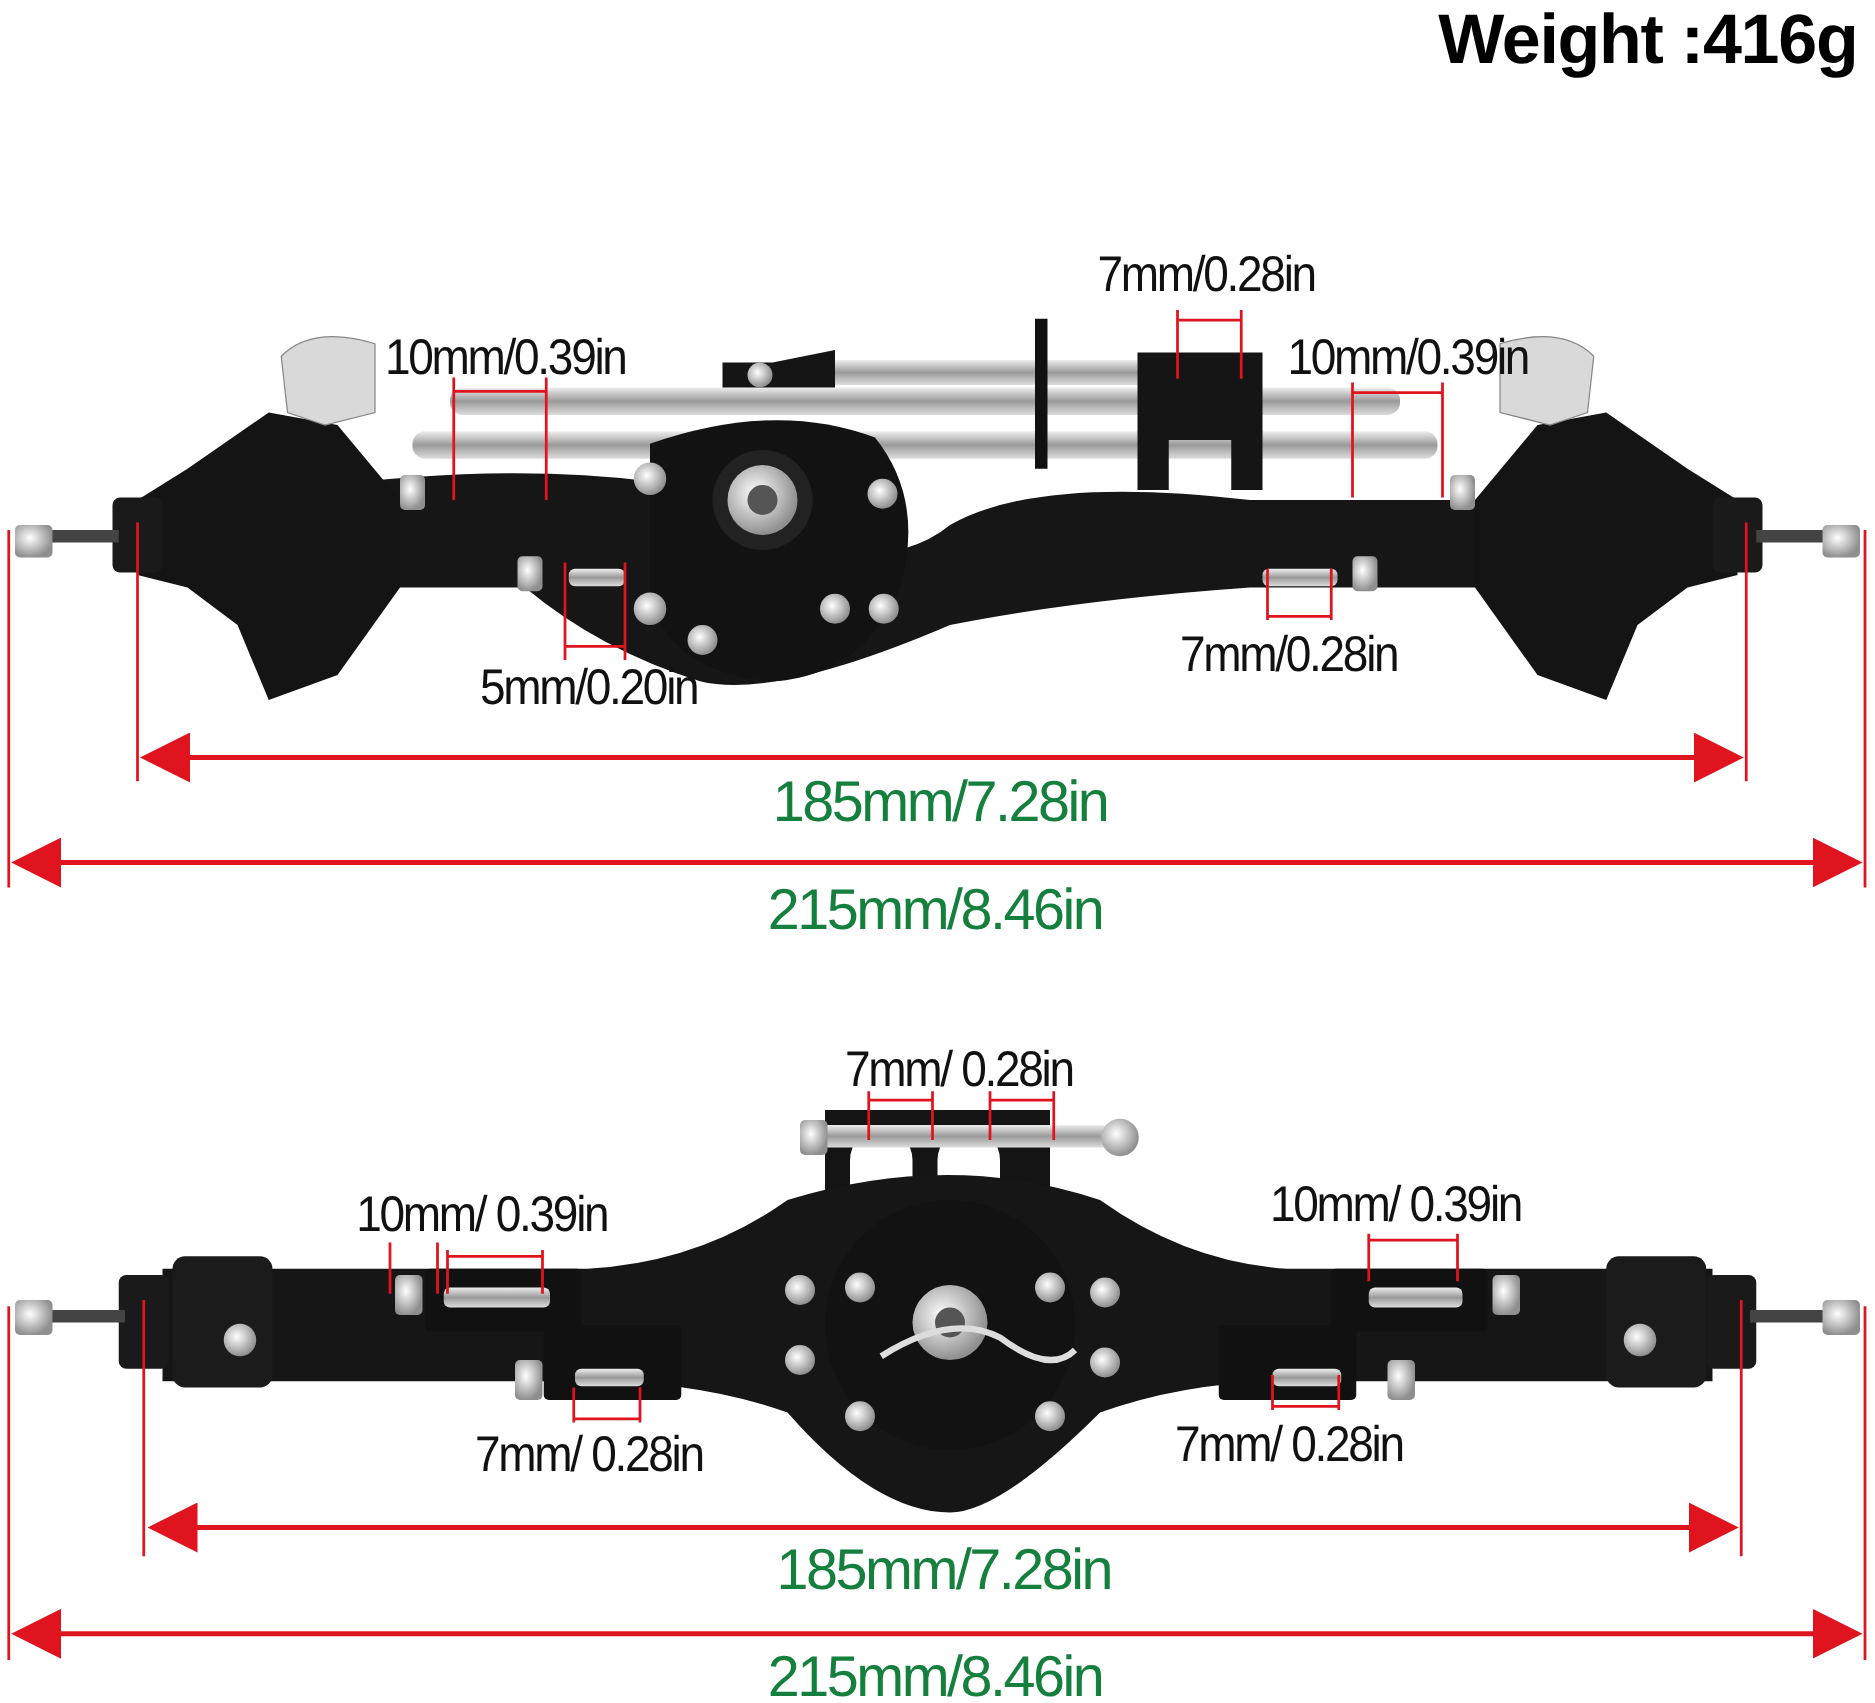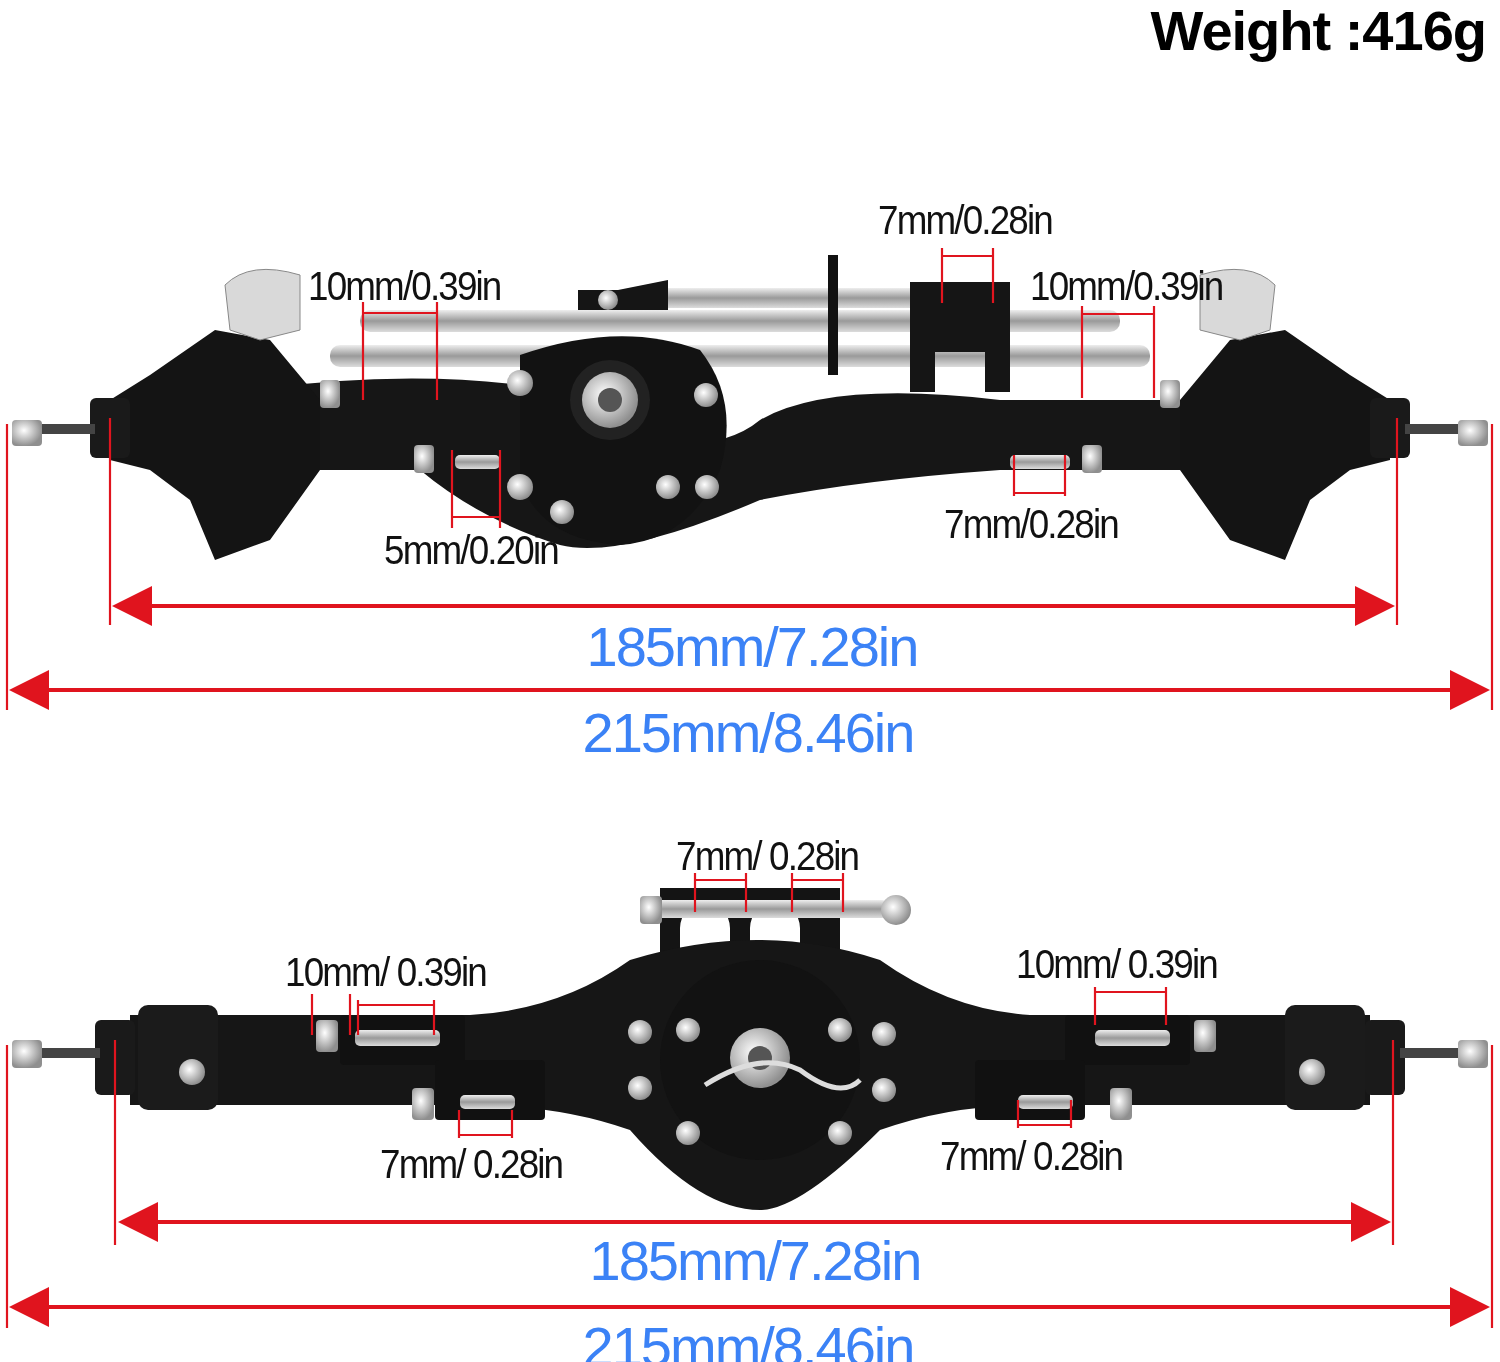--- a/index.html
+++ b/index.html
@@ -2,21 +2,21 @@
 <html><head>
 <meta charset="utf-8">
 <style>
   html, body { margin:0; padding:0; background:#ffffff; }
   body { width:1500px; height:1362px; position:relative; overflow:hidden;
          font-family:"Liberation Sans", "DejaVu Sans", sans-serif; }
   .weight { position:absolute; right:14px; top:-2px; font-size:56px; font-weight:bold;
             color:#000; letter-spacing:-1px; white-space:nowrap; }
   .lbl { position:absolute; font-size:40px; color:#111; letter-spacing:-2px;
          white-space:nowrap; transform:scaleX(0.92); transform-origin:left top; }
-  .biglbl { position:absolute; font-size:56px; color:#3b82f6; letter-spacing:-2px;
+  .biglbl { position:absolute; font-size:46px; color:#15803d; letter-spacing:-2px;
             white-space:nowrap; transform:translateX(-50%); }
   svg.art { position:absolute; left:0; top:0; }
 </style>
 </head>
 <body>
 
 <div class="weight">Weight :416g</div>
 
 <svg class="art" width="1500" height="1362" viewBox="0 0 1500 1362">
   <defs>

